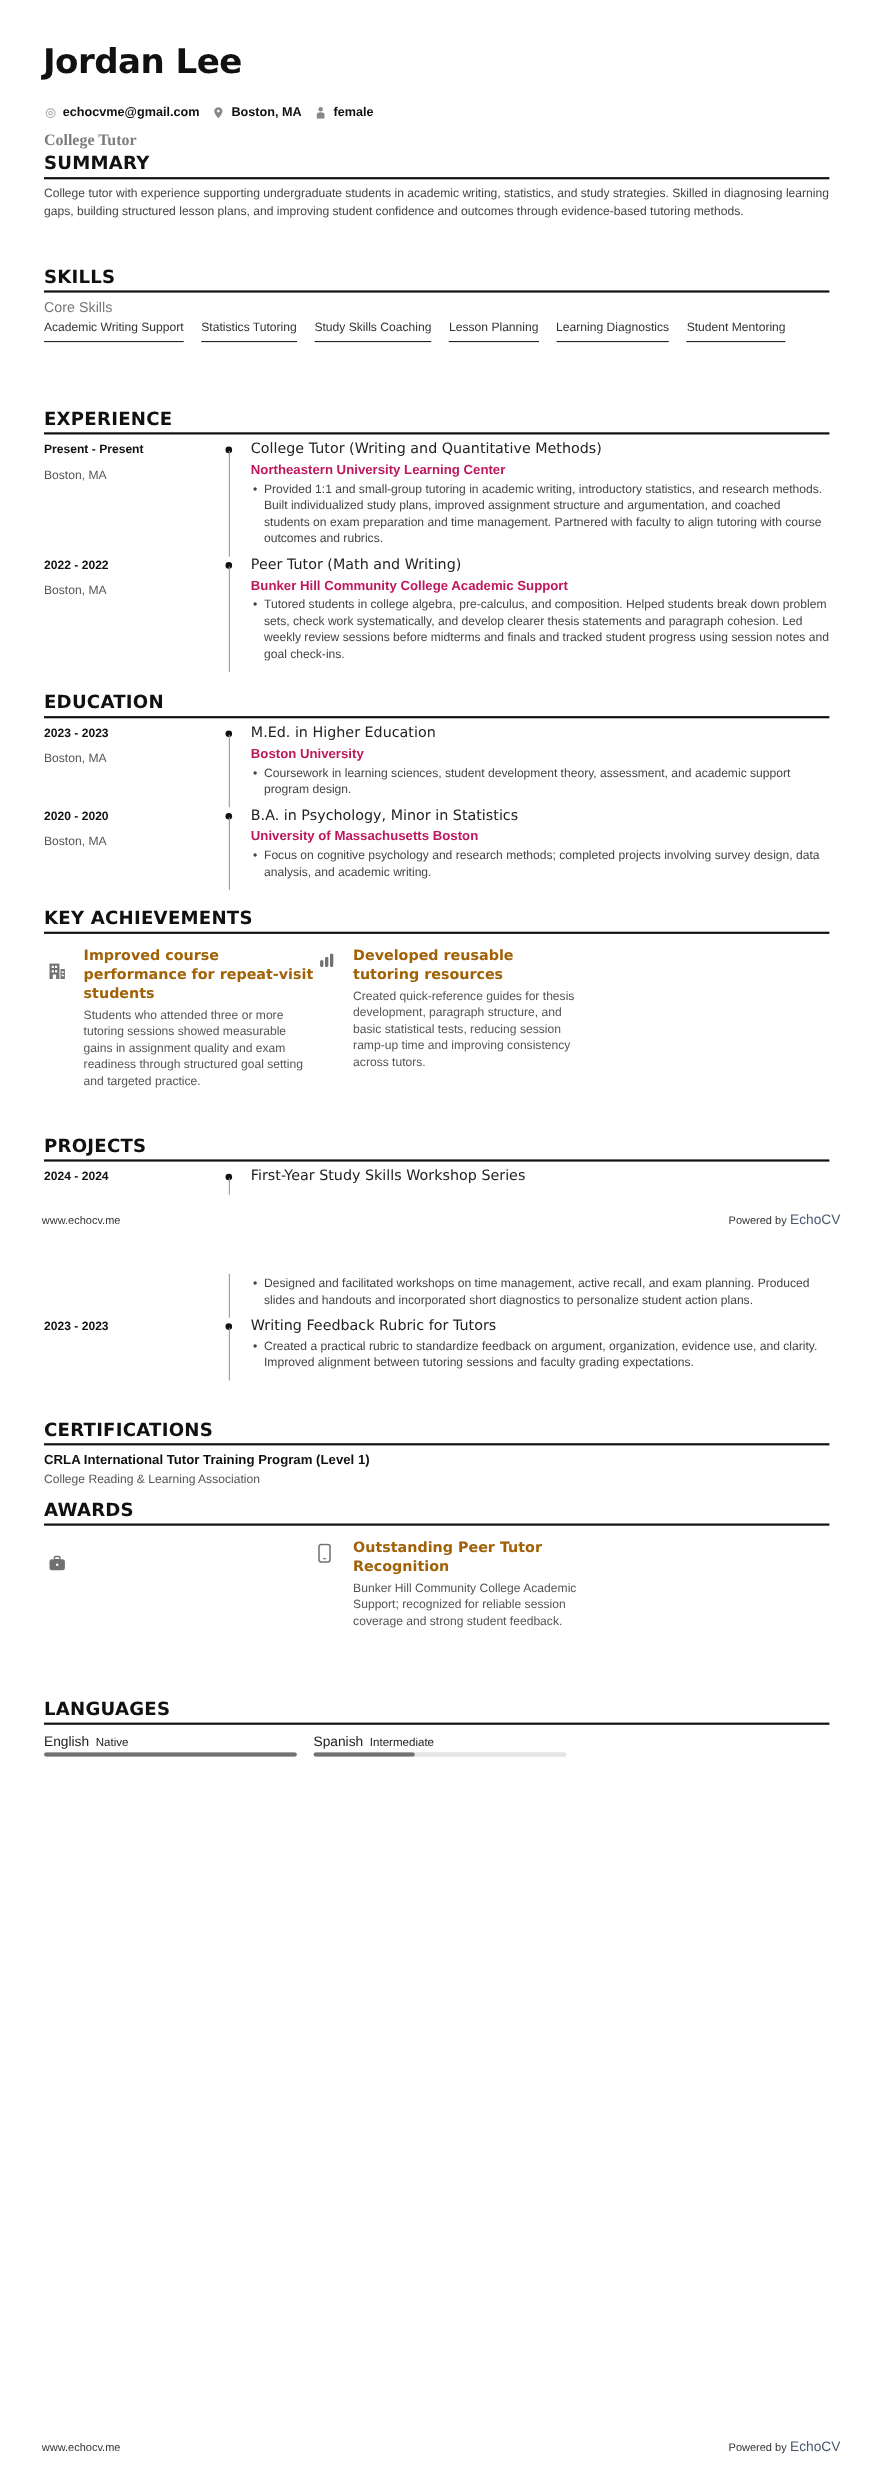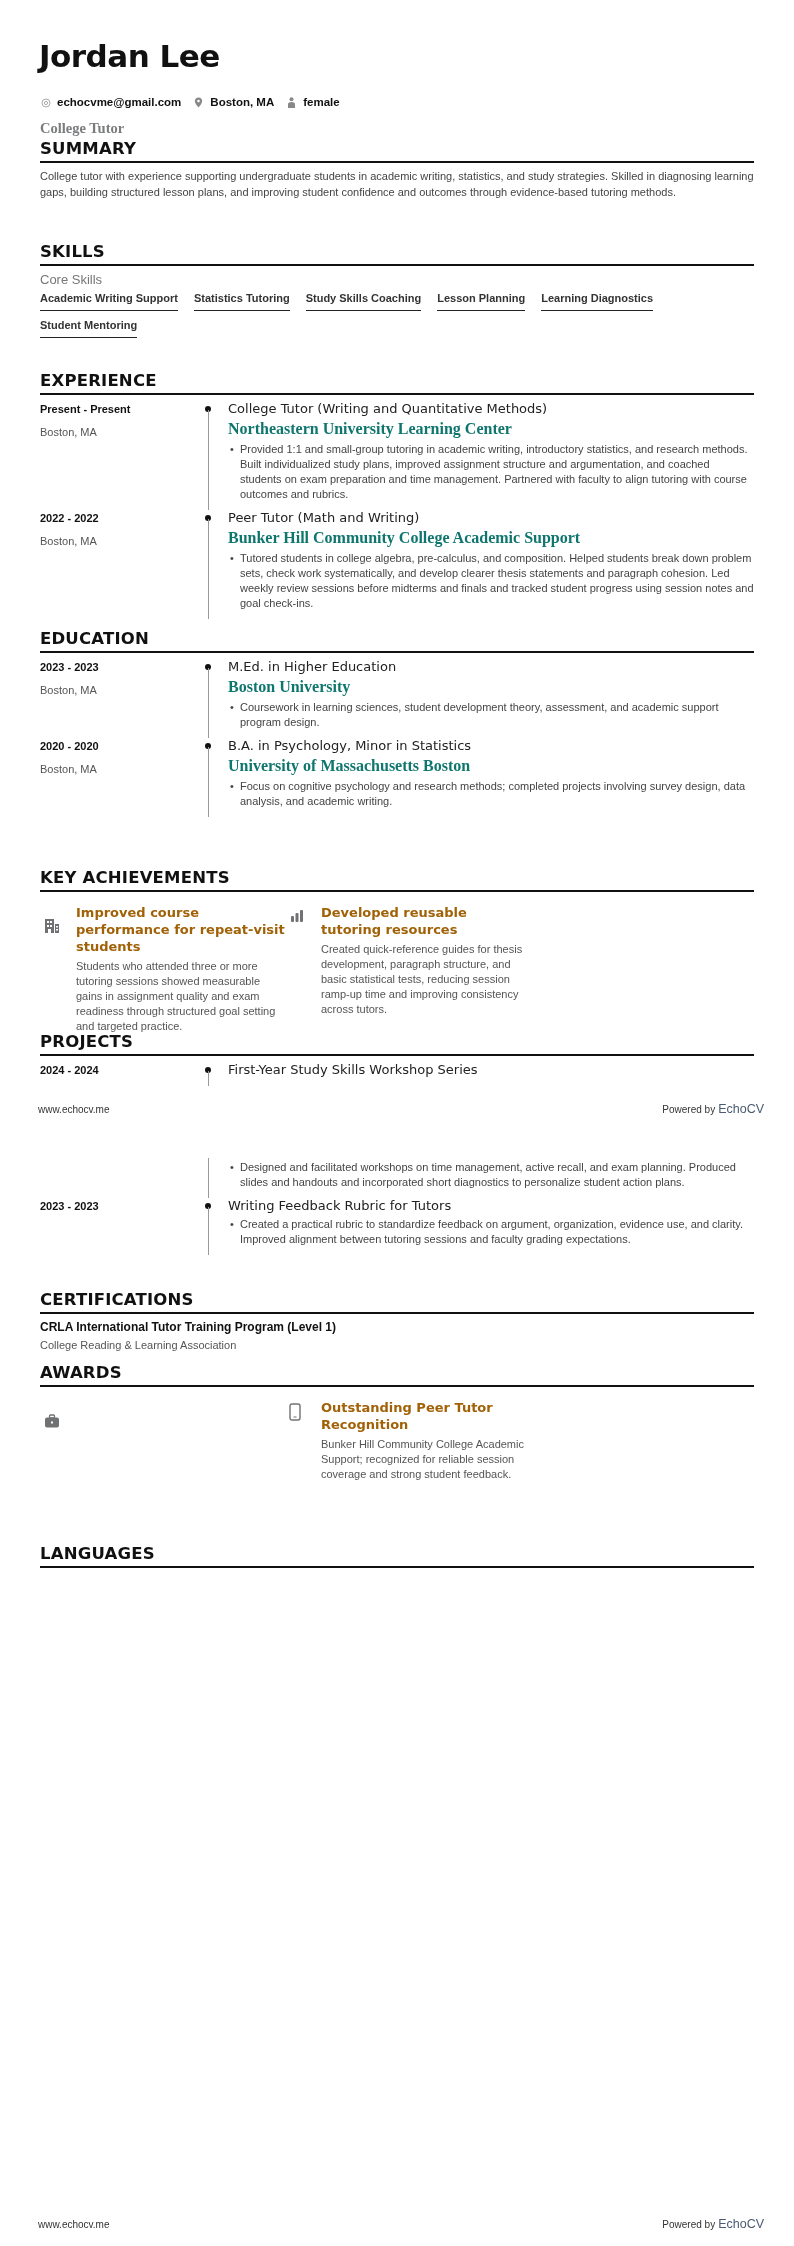--- a/index.html
+++ b/index.html
@@ -15,33 +15,33 @@
   .contact .ico { width: 11px; height: 11px; margin-right: 6px; display: inline-flex; align-items: center; justify-content: center; color: #999; }
 
   
   .section { position: absolute; left: 40px; width: 714px; }
   .sec-title { font-family: "DejaVu Sans", sans-serif; font-weight: bold; font-size: 16.5px; color: #111; letter-spacing: 0.2px; padding-bottom: 3px; border-bottom: 2.5px solid #111; }
   .para { font-size: 11px; line-height: 15.5px; color: #444; margin-top: 6px; }
 
   
   .skills-cat { font-size: 13px; color: #777; margin-top: 6px; }
   .skills { display: flex; flex-wrap: wrap; margin-top: 5px; }
-  .skill { font-size: 11px; font-weight: bold; color: #333; padding-bottom: 6px; border-bottom: 1.5px solid #222; margin-right: 16px; margin-bottom: 8px; }
+  .skill { font-size: 11px; font-weight: normal; color: #333; padding-bottom: 6px; border-bottom: 1.5px solid #222; margin-right: 16px; margin-bottom: 8px; }
 
   
   .tl-row { display: flex; position: relative; }
   .tl-left { width: 164px; flex-shrink: 0; padding-top: 2px; }
   .tl-date { font-size: 11px; font-weight: bold; color: #111; }
   .tl-loc { font-size: 11px; color: #555; margin-top: 11px; }
   .tl-rail { width: 24px; flex-shrink: 0; position: relative; }
   .tl-rail .dot { position: absolute; left: 1px; top: 5px; width: 6px; height: 6px; border-radius: 50%; background: #111; }
   .tl-rail .line { position: absolute; left: 3.5px; top: 9px; bottom: 0; width: 1px; background: #999; }
   .tl-right { flex: 1; padding-bottom: 8px; }
   .tl-title { font-family: "DejaVu Sans", sans-serif; font-size: 13px; color: #222; }
-  .tl-org { font-family: Liberation Serif, serif; font-weight: bold; font-size: 16px; color: #0f766e; margin-top: 4px; }
+  .tl-org { font-family: Liberation Sans, sans-serif; font-weight: bold; font-size: 12px; color: #be185d; margin-top: 4px; }
   .tl-bullets { list-style: none; margin-top: 4px; }
   .tl-bullets li { font-size: 11px; line-height: 15px; color: #444; padding-left: 12px; position: relative; }
   .tl-bullets li::before { content: "•"; position: absolute; left: 2px; top: 0; color: #444; }
 
   
   .cards { display: flex; margin-top: 12px; }
   .card { width: 245px; display: flex; }
   .card .cico { width: 36px; flex-shrink: 0; display: flex; align-items: flex-start; padding-top: 14px; padding-left: 4px; }
   .card-title { font-family: "DejaVu Sans", sans-serif; font-weight: bold; font-size: 13px; line-height: 17px; color: #a16207; }
   .card-desc { font-size: 11px; line-height: 15px; color: #555; margin-top: 4px; }
@@ -190,21 +190,21 @@
       <div class="tl-right">
         <div class="tl-title">B.A. in Psychology, Minor in Statistics</div>
         <div class="tl-org">University of Massachusetts Boston</div>
         <ul class="tl-bullets">
             <li>Focus on cognitive psychology and research methods; completed projects involving survey design, data analysis, and academic writing.</li>
           </ul>
       </div>
     </div>
   </div>
 
-  <div class="section" style="top:825px;margin-top:43px;">
+  <div class="section" style="top:825px;">
     <div class="sec-title">KEY ACHIEVEMENTS</div>
     <div class="cards">
       <div class="card">
         <div class="cico">
           <svg width="16" height="16" viewBox="0 0 16 16">
               <rect x="1" y="1" width="9" height="14" fill="#6f7173"></rect>
               <rect x="11" y="6" width="4" height="9" fill="#6f7173"></rect>
               <rect x="3" y="3" width="2" height="2" fill="#fff"></rect>
               <rect x="6" y="3" width="2" height="2" fill="#fff"></rect>
               <rect x="3" y="7" width="2" height="2" fill="#fff"></rect>
@@ -317,19 +317,39 @@
         <div>
           <div class="card-title">Outstanding Peer Tutor Recognition</div>
           <div class="card-desc">Bunker Hill Community College Academic Support; recognized for reliable session coverage and strong student feedback.</div>
         </div>
       </div>
     </div>
   </div>
 
   <div class="section" style="top:421px;">
     <div class="sec-title">LANGUAGES</div>
+    <div class="langs">
+      <div class="lang">
+        <div class="lang-head">
+          <span class="lang-name">English</span>
+          <span class="lang-level">Native</span>
+        </div>
+        <div class="bar">
+            <div class="fill" style="width:100%"></div>
+          </div>
+      </div>
+      <div class="lang">
+        <div class="lang-head">
+          <span class="lang-name">Spanish</span>
+          <span class="lang-level">Intermediate</span>
+        </div>
+        <div class="bar">
+            <div class="fill" style="width:40%"></div>
+          </div>
+      </div>
+    </div>
   </div>
 
   <div class="footer" style="top:1094px;">
     <span>www.echocv.me</span>
     <span><span>Powered by</span><span class="brand">EchoCV</span></span>
   </div>
 </div>
 
 </body></html>

